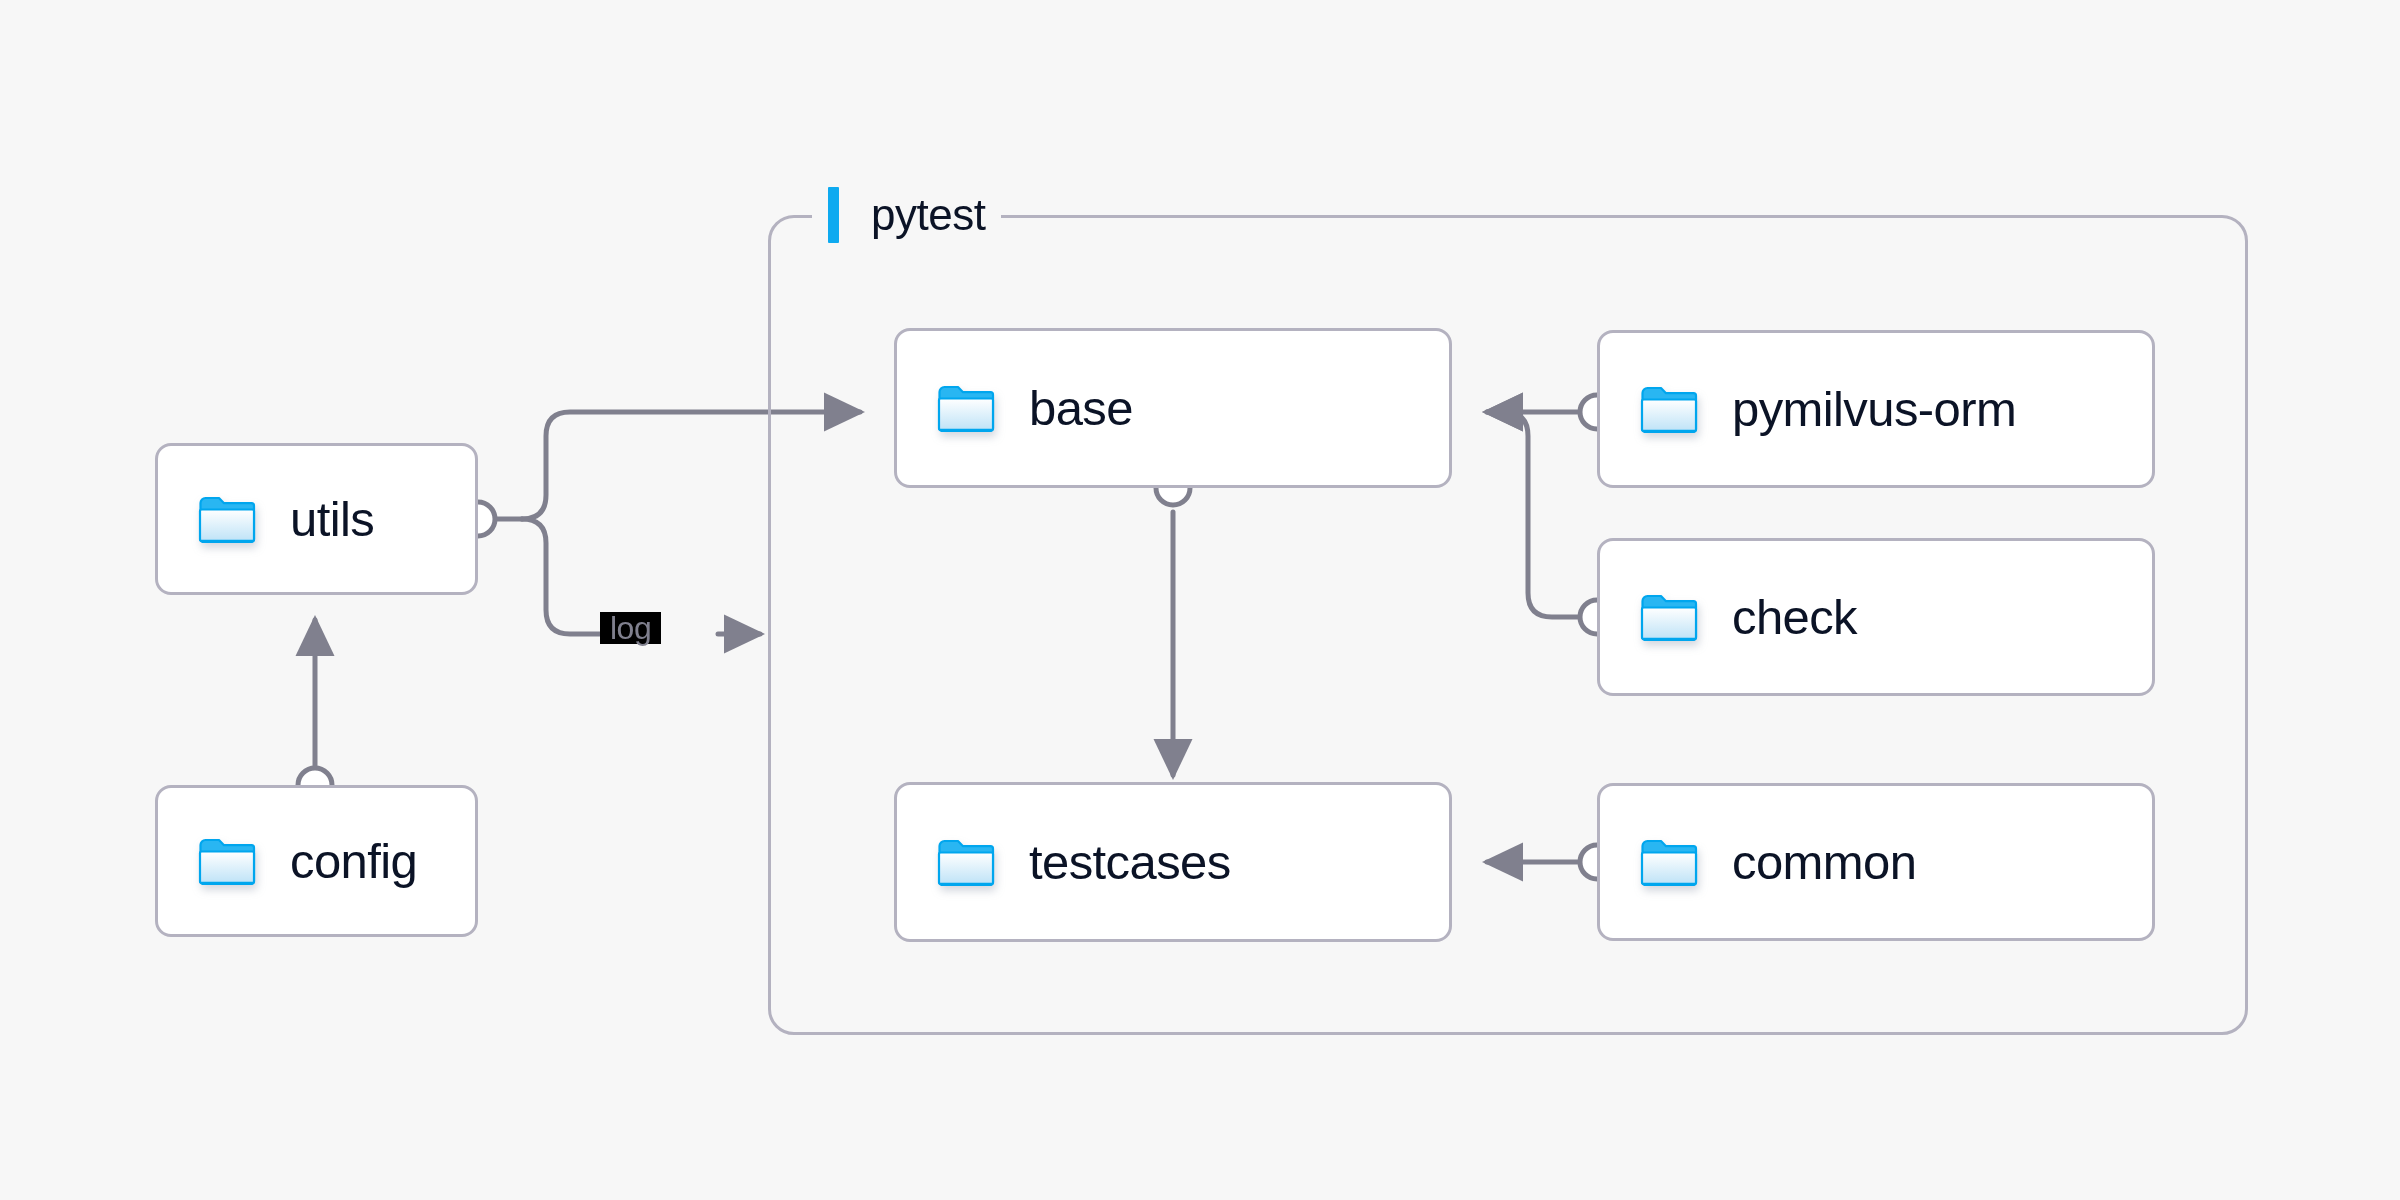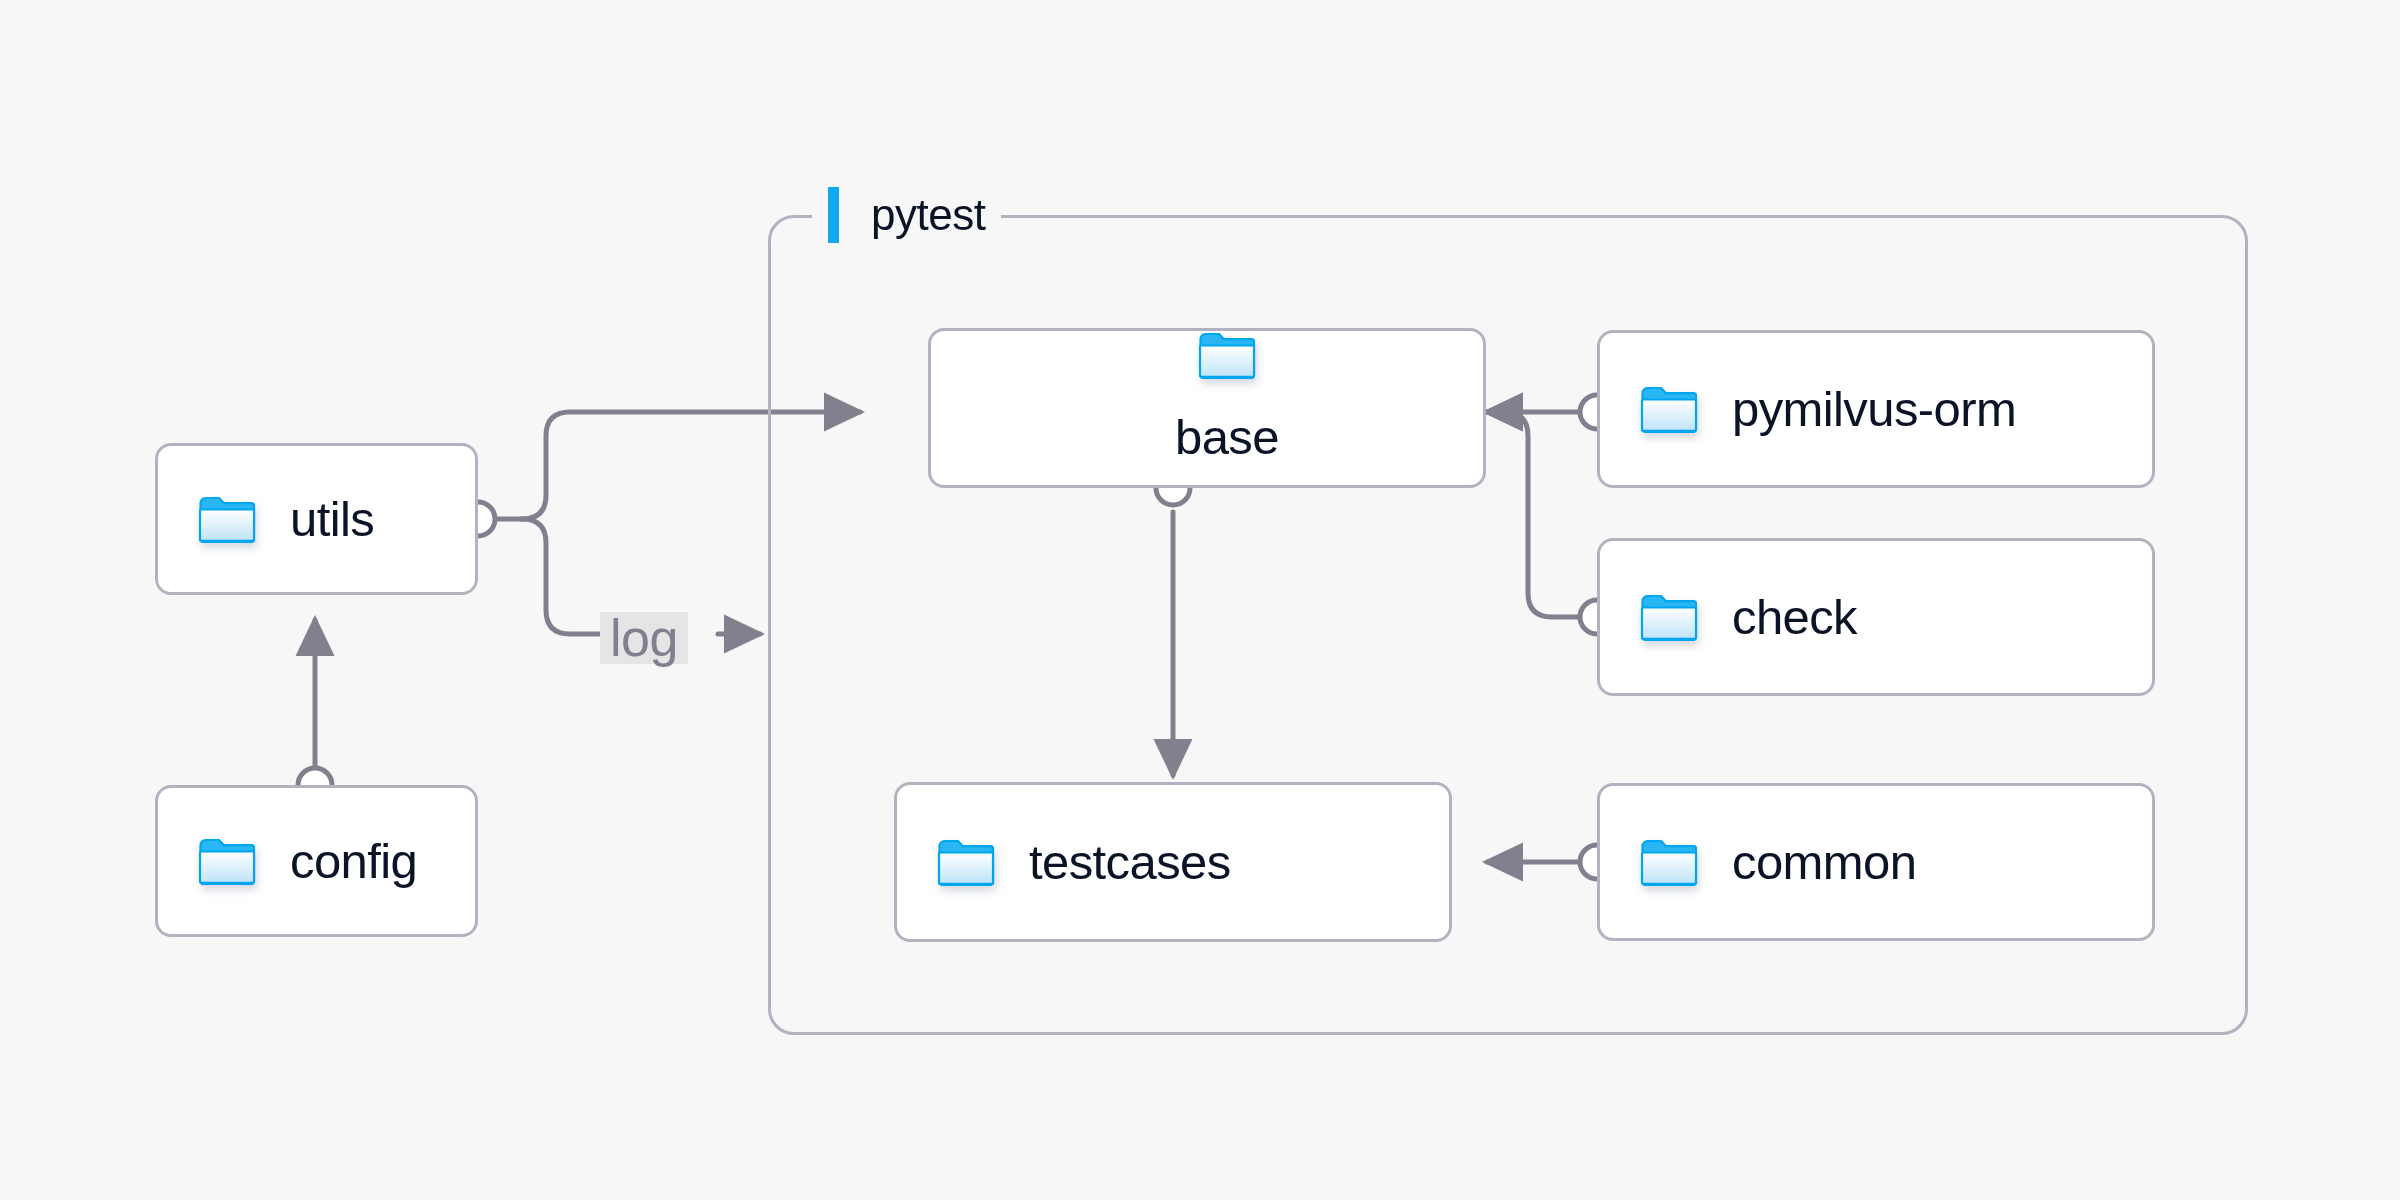--- a/index.html
+++ b/index.html
@@ -78,25 +78,25 @@
     flex: none;
     width: 58px;
     height: 48px;
     display: block;
     filter: drop-shadow(2px 5px 4px rgba(100,115,140,0.28));
   }
 
   
   .edge-label {
     position: absolute;
-    font-size: 52px;
+    font-size: 32px;
     color: #80808e;
     letter-spacing: -0.5px;
     white-space: nowrap;
-    background: #e5e5e5;
+    background: #000000;
     padding: 0 10px;
     line-height: 1;
   }
 </style>
 </head>
 <body>
 
 <div id="stage">
 
   <svg id="edges" viewBox="0 0 2400 1200" xmlns="http://www.w3.org/2000/svg">
@@ -156,21 +156,21 @@
   </div>
 
   <div class="node" style="left:155px; top:443px; width:323px; height:152px;">
     <svg class="folder-icon" viewBox="0 0 58 48">
       <path d="M2.5 8 a5 5 0 0 1 5-5 h13.5 l5 5.2 h27.5 a2.5 2.5 0 0 1 2.5 2.5 v33.8 a2.5 2.5 0 0 1 -2.5 2.5 h-48.5 a2.5 2.5 0 0 1 -2.5 -2.5 z" fill="#29b6f2" stroke="#00a6ee" stroke-width="2.2" stroke-linejoin="round"></path>
       <path d="M3.6 14.5 h50.8 a1.6 1.6 0 0 1 1.6 1.6 v28.2 a1.6 1.6 0 0 1 -1.6 1.6 h-50.8 a1.6 1.6 0 0 1 -1.6 -1.6 v-28.2 a1.6 1.6 0 0 1 1.6 -1.6 z" fill="url(#folderBody)" stroke="#00a6ee" stroke-width="2.2" stroke-linejoin="round"></path>
     </svg>
     <span class="node-label">utils</span>
   </div>
 
-  <div class="node" style="left:928px; top:328px; width:558px; height:160px;flex-direction:column;">
+  <div class="node" style="left:894px; top:328px; width:558px; height:160px;">
     <svg class="folder-icon" viewBox="0 0 58 48">
       <path d="M2.5 8 a5 5 0 0 1 5-5 h13.5 l5 5.2 h27.5 a2.5 2.5 0 0 1 2.5 2.5 v33.8 a2.5 2.5 0 0 1 -2.5 2.5 h-48.5 a2.5 2.5 0 0 1 -2.5 -2.5 z" fill="#29b6f2" stroke="#00a6ee" stroke-width="2.2" stroke-linejoin="round"></path>
       <path d="M3.6 14.5 h50.8 a1.6 1.6 0 0 1 1.6 1.6 v28.2 a1.6 1.6 0 0 1 -1.6 1.6 h-50.8 a1.6 1.6 0 0 1 -1.6 -1.6 v-28.2 a1.6 1.6 0 0 1 1.6 -1.6 z" fill="url(#folderBody)" stroke="#00a6ee" stroke-width="2.2" stroke-linejoin="round"></path>
     </svg>
     <span class="node-label">base</span>
   </div>
 
   <div class="node" style="left:894px; top:782px; width:558px; height:160px;">
     <svg class="folder-icon" viewBox="0 0 58 48">
       <path d="M2.5 8 a5 5 0 0 1 5-5 h13.5 l5 5.2 h27.5 a2.5 2.5 0 0 1 2.5 2.5 v33.8 a2.5 2.5 0 0 1 -2.5 2.5 h-48.5 a2.5 2.5 0 0 1 -2.5 -2.5 z" fill="#29b6f2" stroke="#00a6ee" stroke-width="2.2" stroke-linejoin="round"></path>

